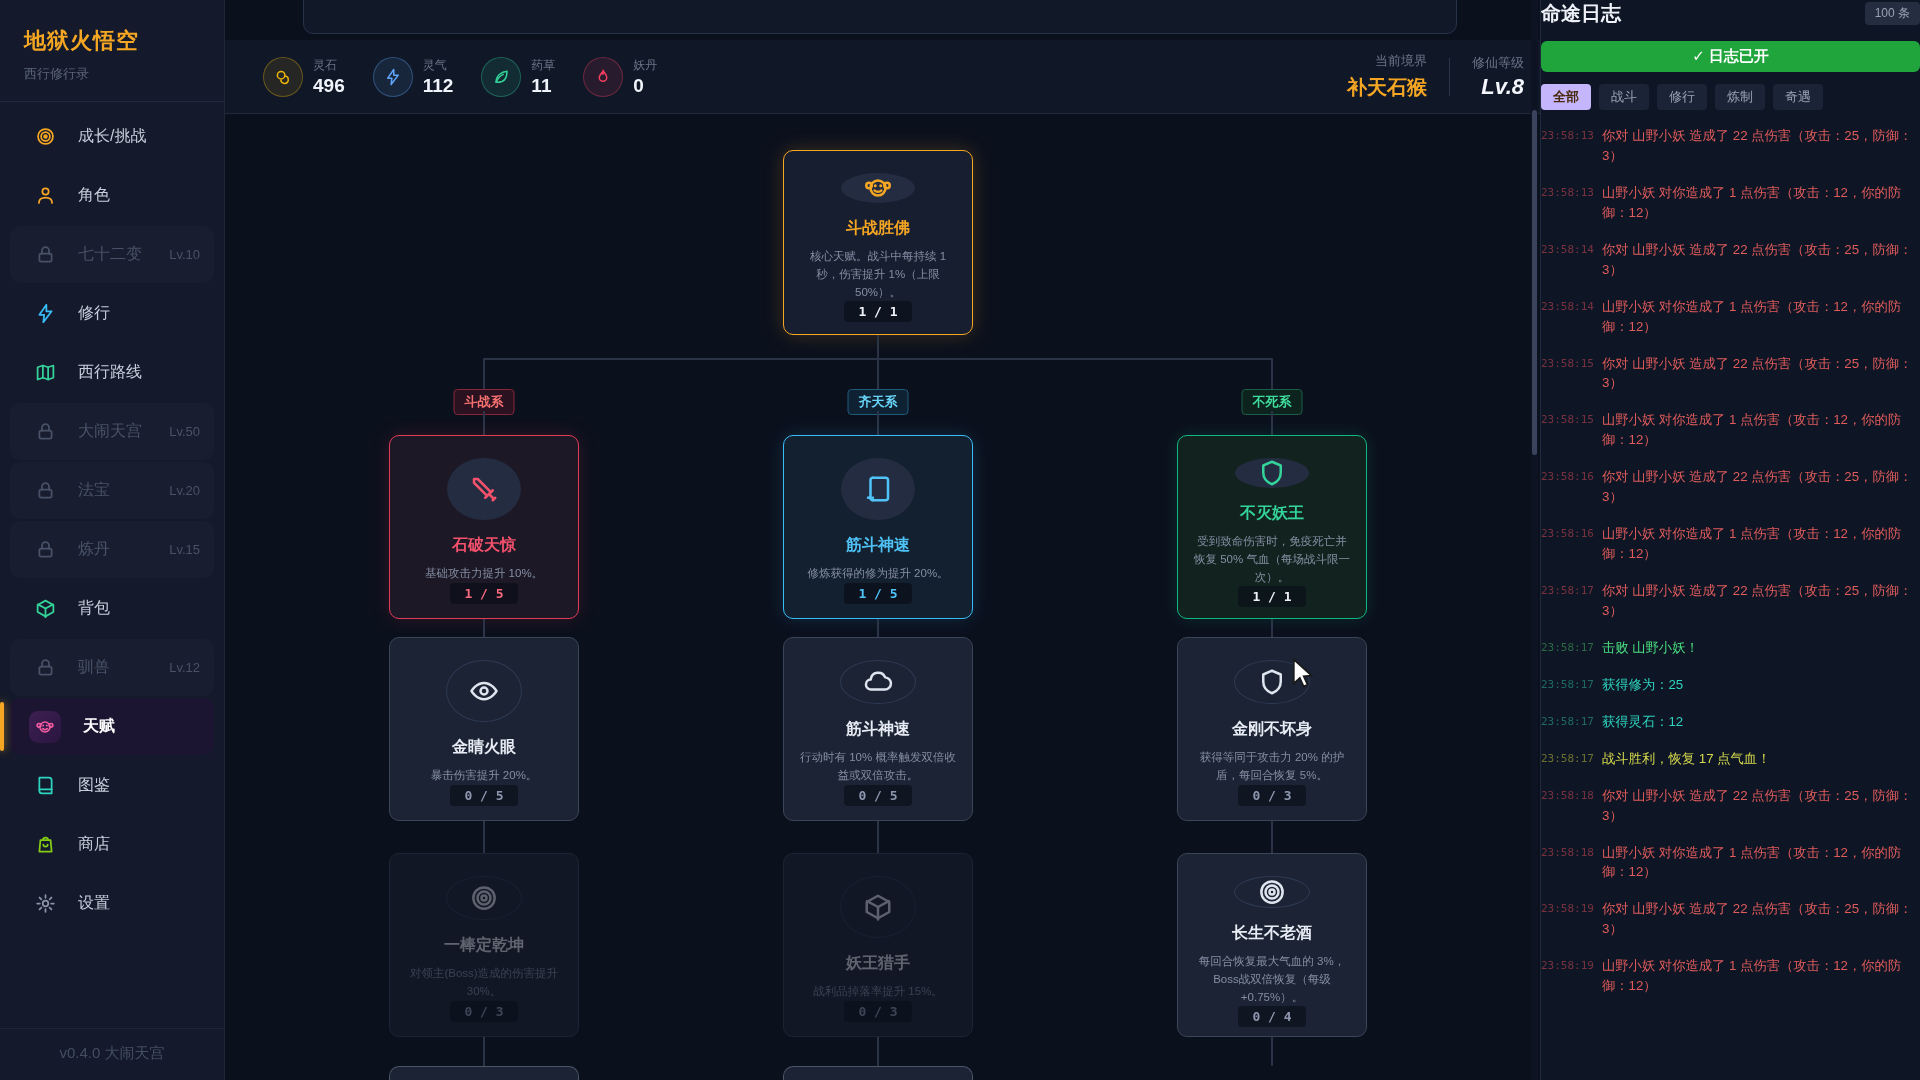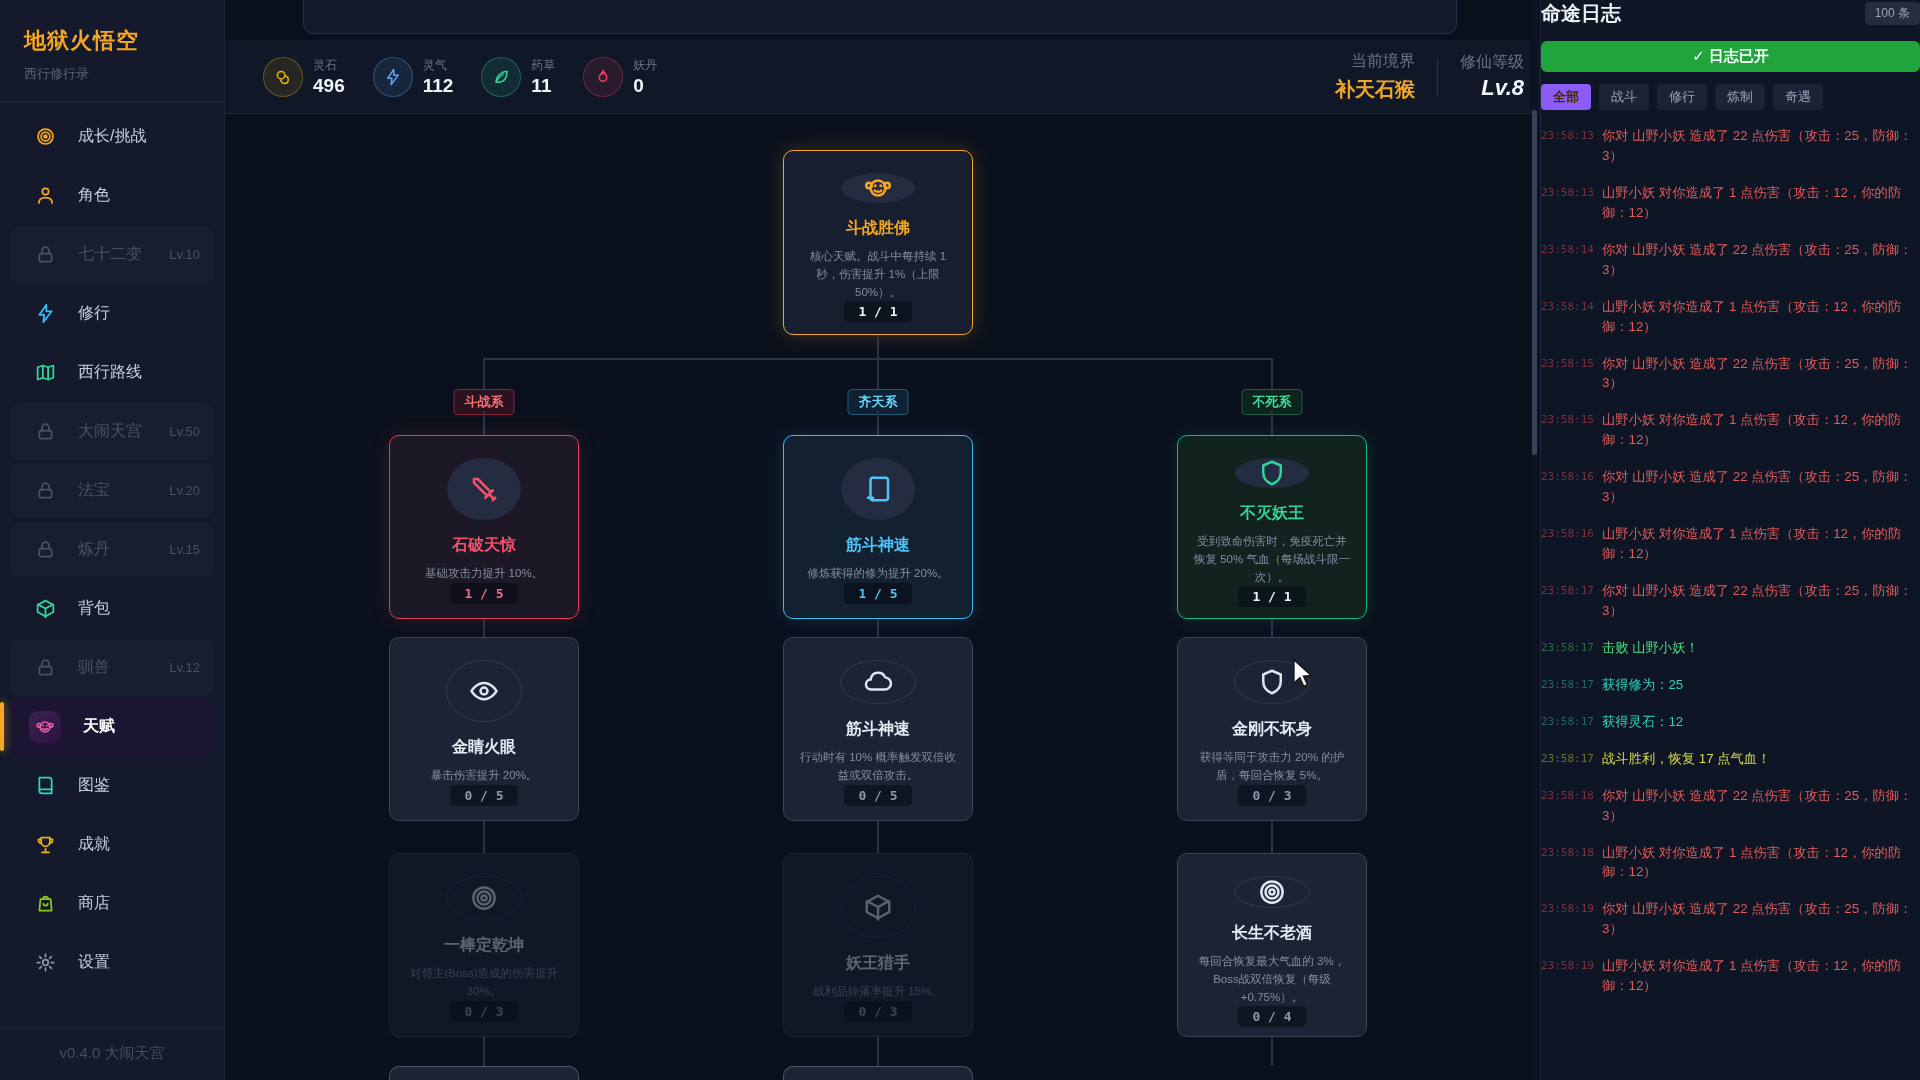--- a/index.html
+++ b/index.html
@@ -31,21 +31,21 @@
   .peek-card{position:absolute;left:78px;top:-14px;width:1152px;height:46px;border:1px solid #27324a;border-radius:10px;background:#111929;}
   #topbar{position:absolute;left:0;top:40px;width:100%;height:74px;background:#101828;border-bottom:1px solid #1f2939;display:flex;align-items:center;padding:0 0 0 38px;box-sizing:border-box;}
   #resources{display:flex;align-items:center;gap:28px;}
   .res{display:flex;align-items:center;gap:10px;}
   .res-ic{width:38px;height:38px;border-radius:50%;display:flex;align-items:center;justify-content:center;}
   .res-ic svg{width:18px;height:18px;}
   .res-label{font-size:12px;color:#6b7488;}
   .res-value{font-size:19px;font-weight:bold;color:#f1f4fa;margin-top:1px;}
   .tb-right{margin-left:auto;display:flex;align-items:center;gap:22px;padding-right:16px;}
   .tb-block{text-align:right;}
-  .tb-label{font-size:16px;color:#6b7488;}
+  .tb-label{font-size:13px;color:#6b7488;}
   .tb-divider{width:1px;height:38px;background:#2a3448;}
   #realm-value{font-size:20px;font-weight:bold;color:#f5a623;margin-top:4px;}
   #level-value{font-size:22px;font-weight:bold;font-style:italic;color:#f3f6fb;margin-top:2px;}
 
   
   #tree{position:absolute;left:0;top:114px;width:100%;height:966px;}
   .vline,.hline{position:absolute;background:#2a3446;}
   .vline{width:2px;} .hline{height:2px;}
   .branch-label{position:absolute;transform:translateX(-50%);padding:3px 10px;border-radius:4px;font-size:13px;font-weight:bold;white-space:nowrap;}
   .bl-red{color:#f87171;background:#2a1220;border:1px solid #872638;}
@@ -76,21 +76,21 @@
   #scrollbar .thumb{position:absolute;left:1px;top:110px;width:5px;height:345px;border-radius:3px;background:#39445c;}
 
   
   #logpanel{position:absolute;left:1540px;top:0;width:380px;height:1080px;background:#0e1524;border-left:1px solid #202a3d;box-sizing:border-box;overflow:hidden;z-index:5;}
   .log-head{display:flex;align-items:center;justify-content:space-between;}
   .log-title{font-size:20px;font-weight:bold;color:#eef2f8;}
   .log-count{background:#252d40;color:#9aa3b6;font-size:12px;padding:3px 10px;border-radius:4px;}
   #log-toggle{margin-top:14px;width:100%;height:31px;border:none;border-radius:6px;background:#1fa53c;color:#fff;font-size:15px;font-weight:bold;font-family:inherit;cursor:pointer;}
   #log-tabs{margin-top:12px;display:flex;gap:8px;}
   .tab{padding:4px 12px;border-radius:4px;font-size:13px;background:#1b2436;color:#98a2b6;cursor:pointer;}
-  .tab.active{background:#8b5cf6;color:#47280a;font-weight:bold;}
+  .tab.active{background:#c4b5fd;color:#47280a;font-weight:bold;}
   #entries{margin-top:16px;display:flex;flex-direction:column;gap:17px;font-size:13.3px;line-height:1.5;}
   .entry{display:flex;gap:8px;}
   .entry .time{flex:0 0 50px;font-size:11px;padding-top:2px;font-family:"DejaVu Sans Mono",monospace;}
   .entry .msg{flex:1;}
   .t-dmg .msg{color:#e05c5c;} .t-dmg .time{color:#79323f;}
   .t-kill .msg{color:#4ade80;} .t-kill .time{color:#2c6b45;}
   .t-gain .msg{color:#2dd4bf;} .t-gain .time{color:#1f6b63;}
   .t-win .msg{color:#d6db4d;} .t-win .time{color:#6e7230;}
 
   #cursor{position:absolute;z-index:50;pointer-events:none;}
@@ -215,30 +215,20 @@
           <div class="label">天赋</div>
         </div>
         <div class="nav-item">
           <div class="nicon" style="color: rgb(45, 212, 191);">
             <svg viewBox="0 0 24 24" fill="none" stroke="currentColor" stroke-width="2" stroke-linecap="round" stroke-linejoin="round">
               <path d="M5 3h11a3 3 0 0 1 3 3v15H8a3 3 0 0 1-3-3V3z"></path>
               <path d="M5 16.5h14"></path>
             </svg>
           </div>
           <div class="label">图鉴</div>
-        </div>
-        <div class="nav-item">
-          <div class="nicon" style="color: rgb(234, 179, 8);">
-            <svg viewBox="0 0 24 24" fill="none" stroke="currentColor" stroke-width="2" stroke-linecap="round" stroke-linejoin="round">
-              <path d="M8 21h8M12 17v4"></path>
-              <path d="M7 4h10v5a5 5 0 0 1-10 0V4z"></path>
-              <path d="M7 6H4v1.5A3.5 3.5 0 0 0 7.5 11M17 6h3v1.5A3.5 3.5 0 0 1 16.5 11"></path>
-            </svg>
-          </div>
-          <div class="label">成就</div>
         </div>
         <div class="nav-item">
           <div class="nicon" style="color: rgb(132, 204, 22);">
             <svg viewBox="0 0 24 24" fill="none" stroke="currentColor" stroke-width="2" stroke-linecap="round" stroke-linejoin="round">
               <path d="M6.2 7h11.6l1.2 13H5L6.2 7z"></path>
               <path d="M9 7a3 3 0 0 1 6 0"></path>
               <path d="M9.5 12a2.5 2.5 0 0 0 5 0"></path>
             </svg>
           </div>
           <div class="label">商店</div>

